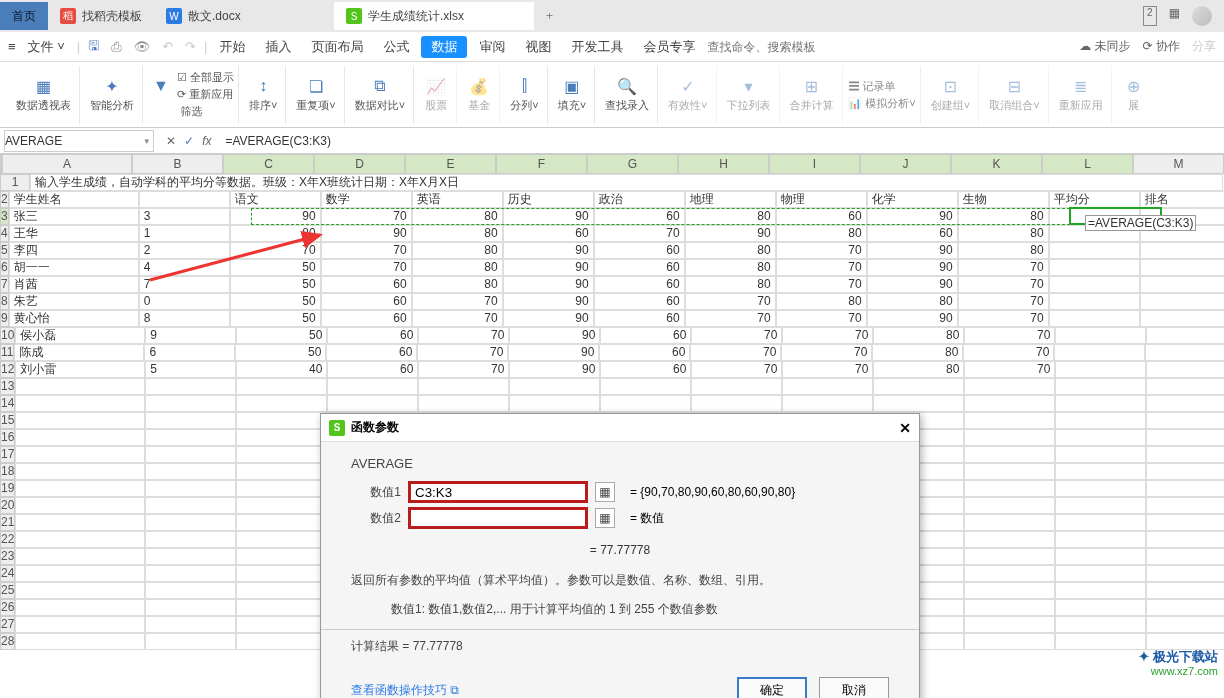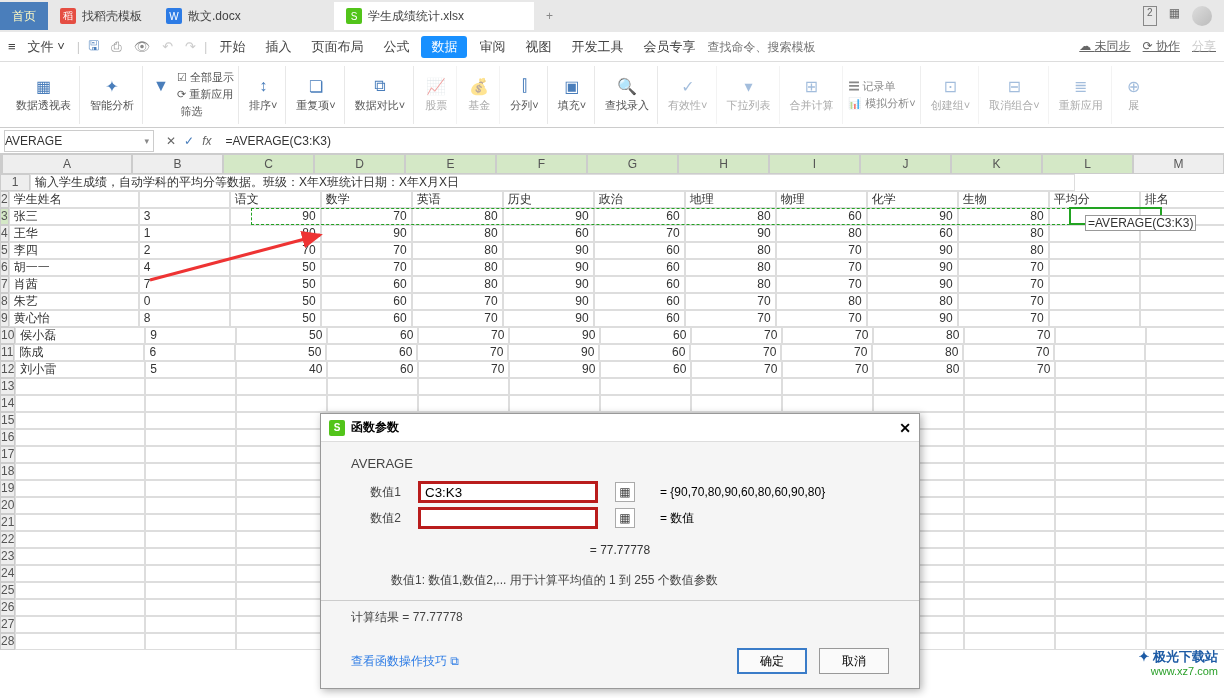--- a/index.html
+++ b/index.html
@@ -1,34 +1,34 @@
 <!DOCTYPE html>
 <html><head>
 <meta charset="utf-8">
 <style>
 * { box-sizing: border-box; margin: 0; padding: 0; font-family: "Microsoft YaHei", Arial, sans-serif; }
 body { width: 1224px; height: 698px; background: #f5f5f5; overflow: hidden; position: relative; user-select: none; }
 
 
 .tab-bar { height: 32px; background: #e8e8e8; display: flex; align-items: center; }
 .tab { display: inline-flex; align-items: center; height: 28px; padding: 0 12px; font-size: 12px; color: #444; position: relative; gap: 6px; cursor: pointer; }
-.tab.home { background: #4a7ebb; color: #fef9c3; }
+.tab.home { background: #4a7ebb; color: #0f172a; }
 .tab-icon { width: 16px; height: 16px; display: inline-flex; align-items:center; justify-content:center; border-radius:2px; font-size:10px; color:#fff;}
 .tab-icon.red { background:#e54d42; }
 .tab-icon.blue { background:#2c7be5; }
 .tab-icon.green { background:#52c41a; }
 .tab-right { margin-left:auto; display:flex; gap:12px; padding:0 12px; color:#666; font-size:12px; }
 .tab-right span { cursor:pointer; }
 .avatar { width:20px; height:20px; border-radius:50%; background:linear-gradient(135deg,#ddd,#bbb); }
 
 
 .menu-bar { height: 30px; background: #fff; border-bottom:1px solid #ddd; display:flex; align-items:center; padding:0 8px; gap:4px; font-size:13px; color:#444; }
 .menu-item { padding: 0 8px; cursor:pointer; }
 .menu-item.active { background:#1890ff; color:#fff; border-radius:3px; padding:2px 10px; }
-.menu-right { margin-left:auto; display:flex; gap:12px; align-items:flex-end; font-size:12px; color:#666;text-decoration:underline; }
+.menu-right { margin-left:auto; display:flex; gap:12px; align-items:flex-end; font-size:12px; color:#666; }
 .search-box { border:none; outline:none; font-size:12px; color:#999; width:120px; }
 
 
 .ribbon { height: 66px; background:#fff; border-bottom:1px solid #ccc; display:flex; align-items:center; padding:0 8px; gap:2px; font-size:11px; color:#555; }
 .ribbon-group { display:flex; flex-direction:column; align-items:center; padding:0 8px; border-right:1px solid #e8e8e8; height:58px; justify-content:center; gap:2px; }
 .ribbon-group.small { padding: 0 4px;}
 .ribbon-icon { width:24px; height:20px; display:flex; align-items:center; justify-content:center; color:#4a7ebb; font-size:16px; }
 .ribbon-sub { display:flex; flex-direction:column; font-size:11px; gap:2px; }
 .ribbon-row { display:flex; gap:4px; align-items:center; }
 
@@ -56,21 +56,21 @@
 .marquee { position:absolute; border:1.5px dashed #22a322; pointer-events:none; }
 .formula-overlay { position:absolute; font-size:12px; color:#333; background:#fff; border:1px solid #999; padding:0 2px; }
 
 
 .dialog { position:absolute; left:320px; top:413px; width:600px; background:#f5f5f5; border:1px solid #999; box-shadow:2px 2px 8px rgba(0,0,0,0.3); font-size:12px; }
 .dlg-title { height:28px; background:#fff; border-bottom:1px solid #ddd; display:flex; align-items:center; padding:0 8px; font-weight:bold; }
 .dlg-title .sicon { width:16px; height:16px; background:#52c41a; border-radius:2px; margin-right:6px; display:flex; align-items:center; justify-content:center; color:#fff; font-size:10px; }
 .dlg-close { margin-left:auto; cursor:pointer; font-size:14px; }
 .dlg-body { padding:14px 30px; color:#444; }
 .dlg-body .fname { font-size:13px; margin-bottom:10px; }
-.param-row { display:flex; align-items:center; gap:17px; margin:4px 0; }
+.param-row { display:flex; align-items:center; gap:7px; margin:4px 0; }
 .param-label { width:50px; text-align:right; }
 .param-input { width:180px; height:22px; border:3px solid #b91c1c; padding:0 4px; }
 .param-btn { width:20px; height:20px; border:1px solid #aaa; background:#fff; display:flex; align-items:center; justify-content:center; }
 .param-result { color:#000000; margin-left:8px; }
 .dlg-mid { text-align:center; margin:14px 0; color:#333; }
 .dlg-desc { margin:10px 0; line-height:1.6; }
 .dlg-sep { border-top:1px solid #ccc; margin:8px -30px; }
 .dlg-calc { margin:8px 0;}
 .dlg-footer { display:flex; align-items:center; padding:0 30px 14px; }
 .dlg-link { color:#2c7be5; cursor:pointer; }
@@ -251,21 +251,21 @@
     <div class="ch w-std sel">H</div>
     <div class="ch w-std sel">I</div>
     <div class="ch w-std sel">J</div>
     <div class="ch w-std sel">K</div>
     <div class="ch w-std sel">L</div>
     <div class="ch w-std">M</div>
   </div>
 
   <div class="row">
     <div class="rh">1</div>
-    <div class="cell txt" style="width:1045px;">输入学生成绩，自动学科的平均分等数据。班级：X年X班统计日期：X年X月X日</div>
+    <div class="cell txt" style="width:1193px;">输入学生成绩，自动学科的平均分等数据。班级：X年X班统计日期：X年X月X日</div>
   </div>
   <div class="row">
     <div class="rh">2</div>
     <div class="cell txt w-a">学生姓名</div>
     <div class="cell txt w-std"></div>
     <div class="cell txt w-std">语文</div>
     <div class="cell txt w-std">数学</div>
     <div class="cell txt w-std">英语</div>
     <div class="cell txt w-std">历史</div>
     <div class="cell txt w-std">政治</div>
@@ -737,20 +737,21 @@
       <span class="param-btn">▦</span>
       <span class="param-result">= {90,70,80,90,60,80,60,90,80}</span>
     </div>
     <div class="param-row">
       <span class="param-label">数值2</span>
       <input class="param-input" style="">
       <span class="param-btn">▦</span>
       <span class="param-result">= 数值</span>
     </div>
     <div class="dlg-mid">= 77.77778</div>
+    <div class="dlg-desc">返回所有参数的平均值（算术平均值）。参数可以是数值、名称、数组、引用。</div>
     <div class="dlg-desc" style="padding-left:40px;">数值1: 数值1,数值2,... 用于计算平均值的 1 到 255 个数值参数</div>
     <div class="dlg-sep"></div>
     <div class="dlg-calc">计算结果 = 77.77778</div>
   </div>
   <div class="dlg-footer">
     <span class="dlg-link"><span>查看函数操作技巧</span> ⧉</span>
     <div class="dlg-btns">
       <button class="btn primary">确定</button>
       <button class="btn">取消</button>
     </div>

